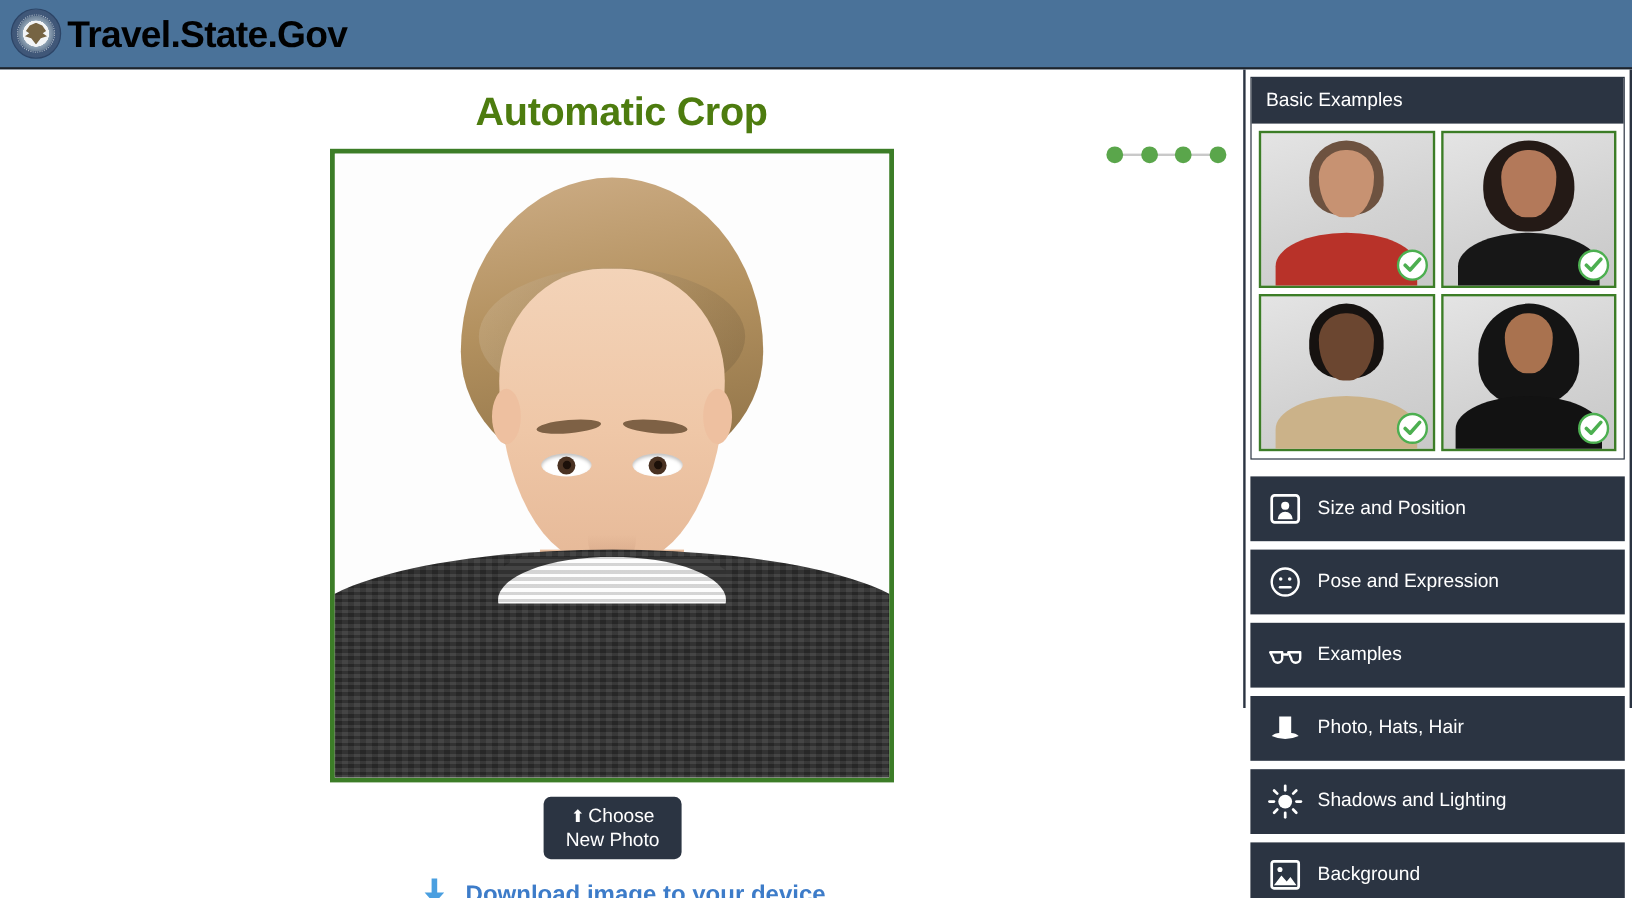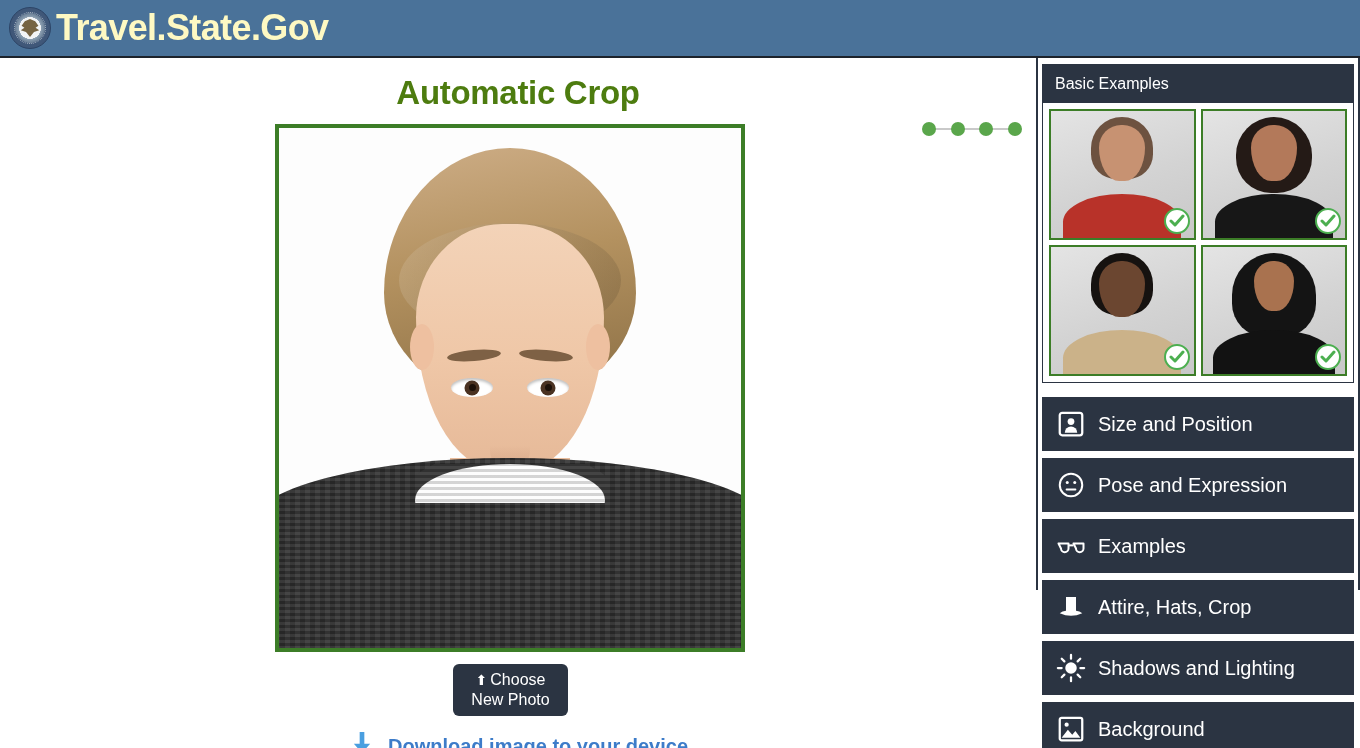--- a/index.html
+++ b/index.html
@@ -34,22 +34,22 @@
     clip-path: polygon(50% 0%, 76% 12%, 92% 38%, 78% 48%, 96% 62%, 70% 72%, 50% 100%, 30% 72%, 4% 62%, 22% 48%, 8% 38%, 24% 12%);
     opacity: .92;
   }
   .seal::after {
     content: ""; position: absolute;
     left: 50%; top: 50%; transform: translate(-50%,-50%);
     width: 30px; height: 30px; border-radius: 50%;
     border: 1px dotted rgba(255,255,255,.55);
   }
   .brand {
-    color: #fef9c3;
-    font-size: 36px; font-weight: bold;
+    color: #000000;
+    font-size: 31px; font-weight: bold;
     letter-spacing: -0.6px;
     margin-left: 5px;
     line-height: 1;
   }
 
   
   .stage {
     position: absolute; top: 58px; left: 0;
     width: 1036px; height: 690px;
     background: #ffffff;
@@ -223,21 +223,21 @@
   }
   .badge svg { width: 16px; height: 16px; display:block; }
 
   .menu { margin-top: 14px; }
   .menu-item {
     display: flex; align-items: center; gap: 12px;
     height: 54px; margin-bottom: 7px;
     background: #2b3442; color: #ffffff;
     padding: 0 14px; cursor: pointer;
   }
-  .menu-item .mi-label { font-size: 20px; }
+  .menu-item .mi-label { font-size: 16px; }
   .mi-icon { width: 30px; height: 30px; flex: 0 0 auto; display:block; }
 </style>
 </head>
 <body>
 
 <div class="site-header">
   <div class="seal"></div>
   <div class="brand">Travel.State.Gov</div>
 </div>
 
@@ -369,21 +369,21 @@
         <path d="M10 11.5 h4" stroke="#fff" stroke-width="1.6"></path>
       </svg>
       <span class="mi-label">Examples</span>
     </div>
 
     <div class="menu-item">
       <svg class="mi-icon" viewBox="0 0 24 24">
         <path d="M8 4 h8 v12 h-8 z" fill="#fff"></path>
         <path d="M3 17 q9 4 18 0 q-2 -2 -5 -2 h-8 q-3 0 -5 2 z" fill="#fff"></path>
       </svg>
-      <span class="mi-label">Attire, Hats, Crop</span>
+      <span class="mi-label">Photo, Hats, Hair</span>
     </div>
 
     <div class="menu-item">
       <svg class="mi-icon" viewBox="0 0 24 24">
         <circle cx="12" cy="12" r="4.6" fill="#fff"></circle>
         <g stroke="#fff" stroke-width="1.8" stroke-linecap="round">
           <path d="M12 1.5 v3"></path>
             <path d="M12 19.5 v3"></path>
           <path d="M1.5 12 h3"></path>
             <path d="M19.5 12 h3"></path>

